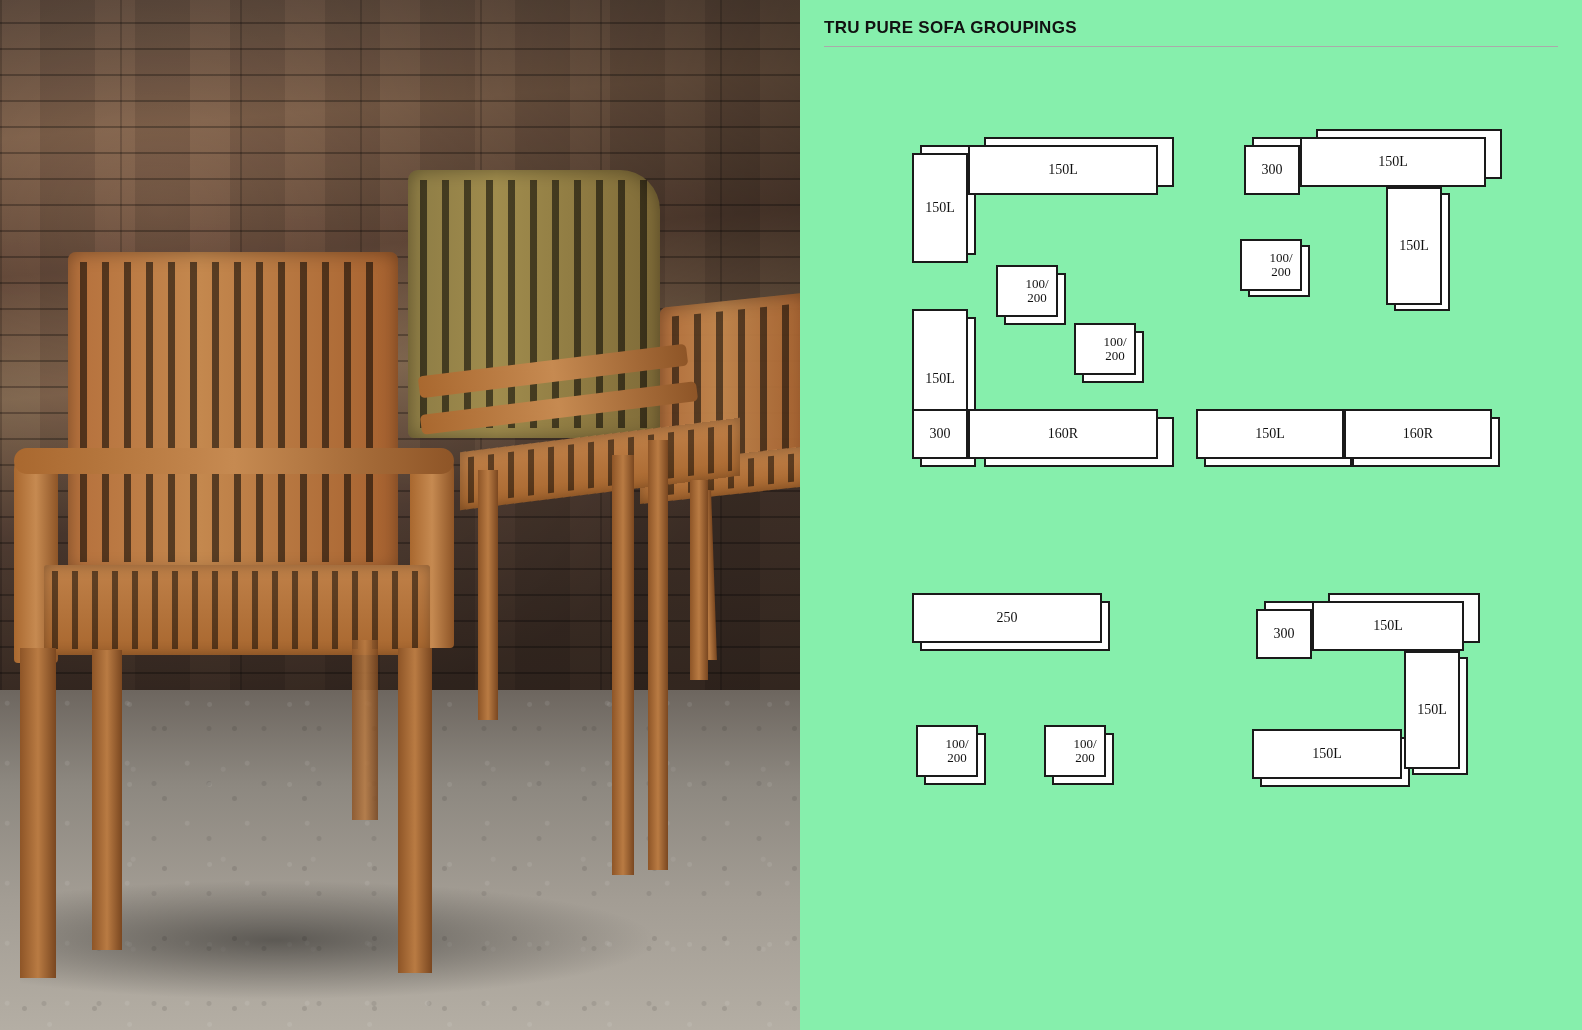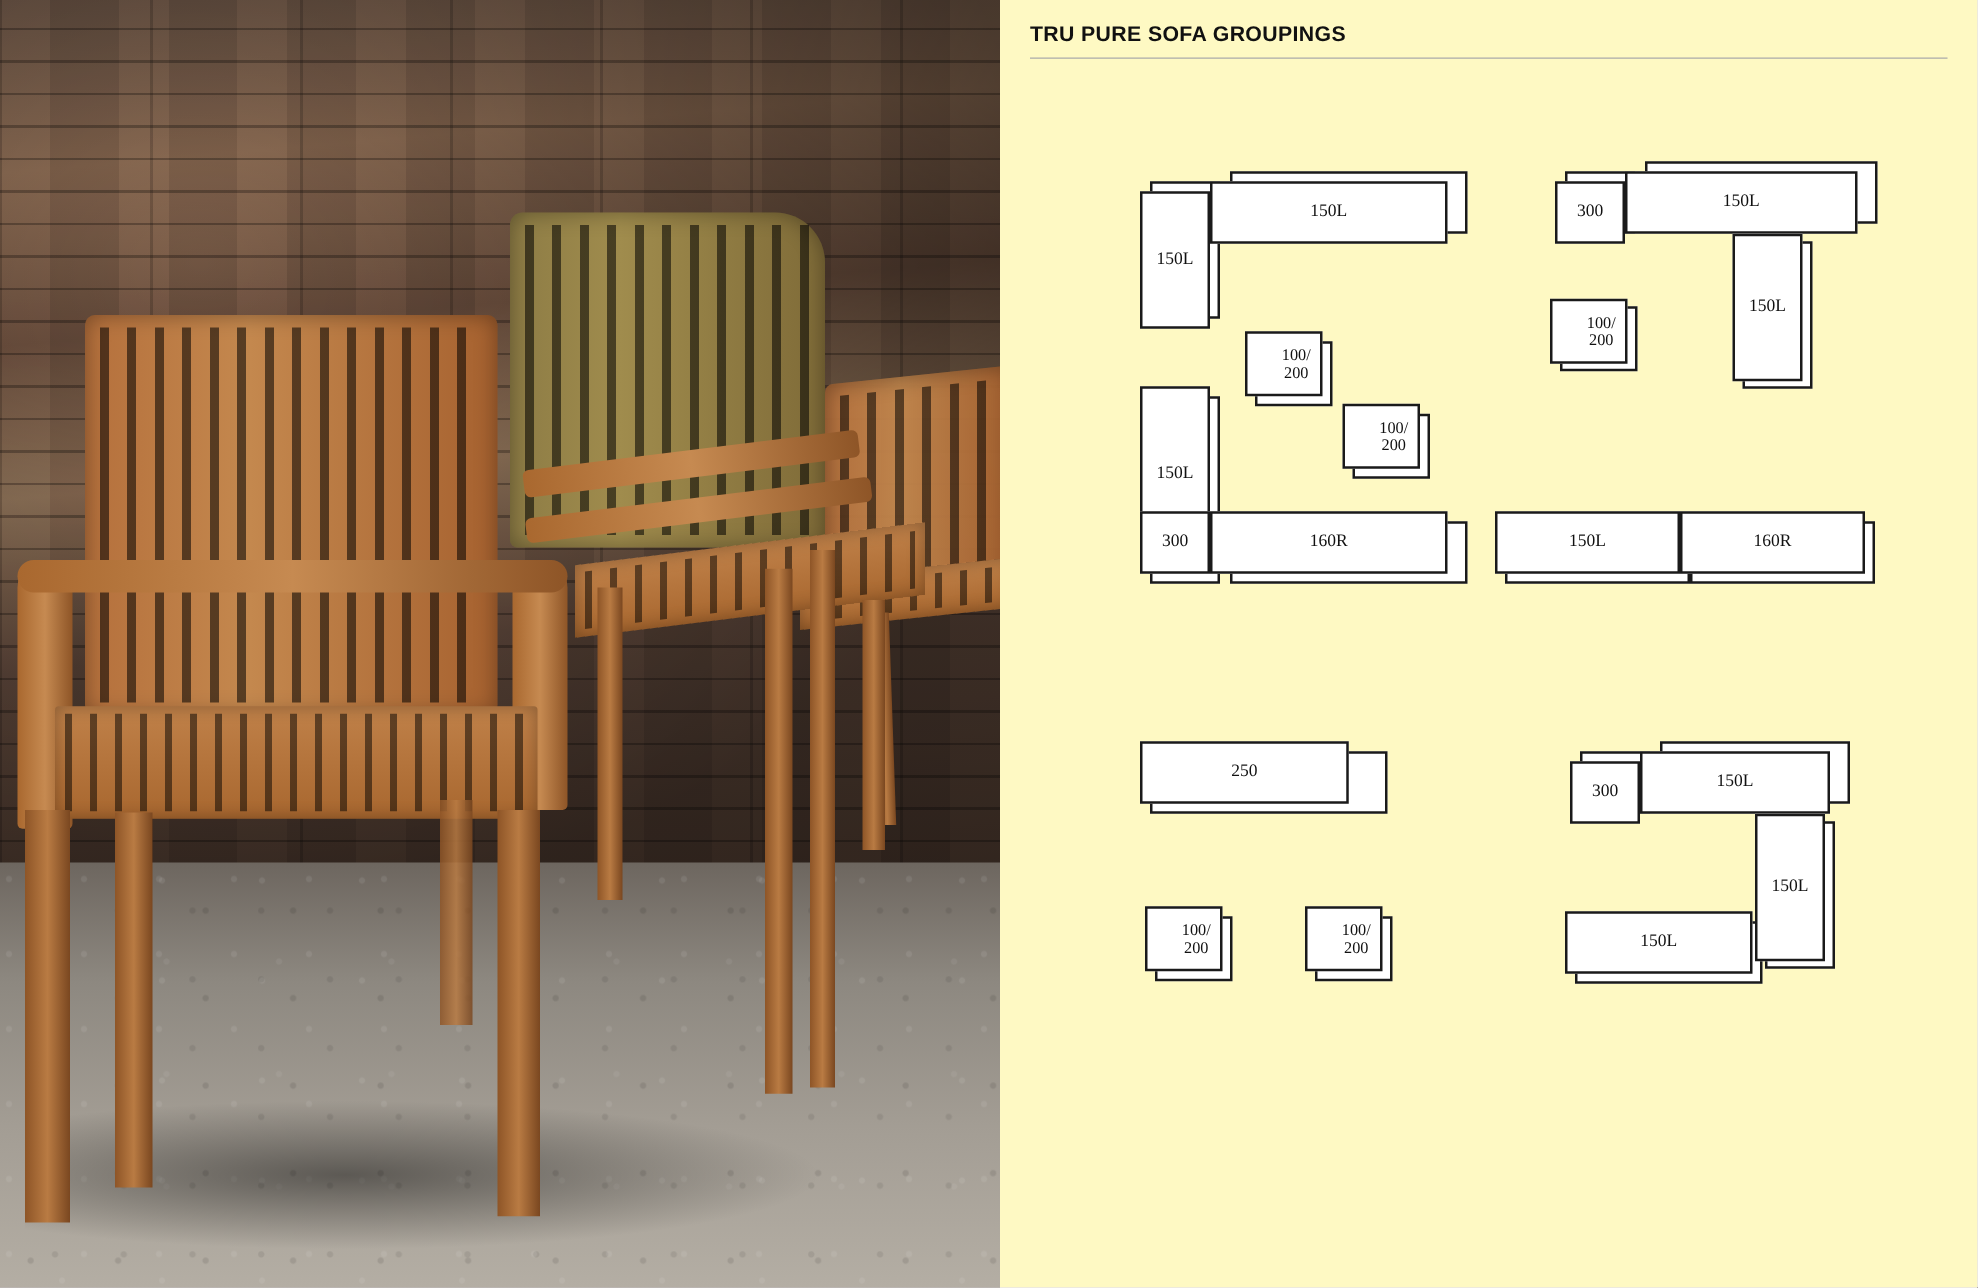--- a/index.html
+++ b/index.html
@@ -110,21 +110,21 @@
     position: absolute;
     background: linear-gradient(90deg, #a9682f 0%, #c68a51 50%, #8e5527 100%);
     border-radius: 5px;
   }
 
   
   .content-panel {
     position: relative;
     width: 782px;
     height: 1030px;
-    background: #fef9c3;
+    background: #86efac;
     padding: 14px 24px 0 24px;
   }
   .doc-title {
     font-family: "Liberation Sans", sans-serif;
     font-weight: bold;
     font-size: 17px;
     letter-spacing: .3px;
     color: #111;
     margin: 4px 0 0 0;
   }
@@ -299,21 +299,21 @@
         <div class="mod" style="left:520px; top:340px; width:148px; height:50px;">
           <span class="mod-label">160R</span>
         </div>
       </div>
 
       <div>
         <div class="shadowbox" style="left:96px; top:532px; width:190px; height:50px;"></div>
         <div class="shadowbox" style="left:100px; top:664px; width:62px; height:52px;"></div>
         <div class="shadowbox" style="left:228px; top:664px; width:62px; height:52px;"></div>
 
-        <div class="mod" style="left:88px; top:524px; width:167px; height:50px;">
+        <div class="mod" style="left:88px; top:524px; width:190px; height:50px;">
           <span class="mod-label">250</span>
         </div>
         <div class="mod small" style="left:92px; top:656px; width:62px; height:52px;">
           <span class="mod-label">100/
 200</span>
         </div>
         <div class="mod small" style="left:220px; top:656px; width:62px; height:52px;">
           <span class="mod-label">100/
 200</span>
         </div>

